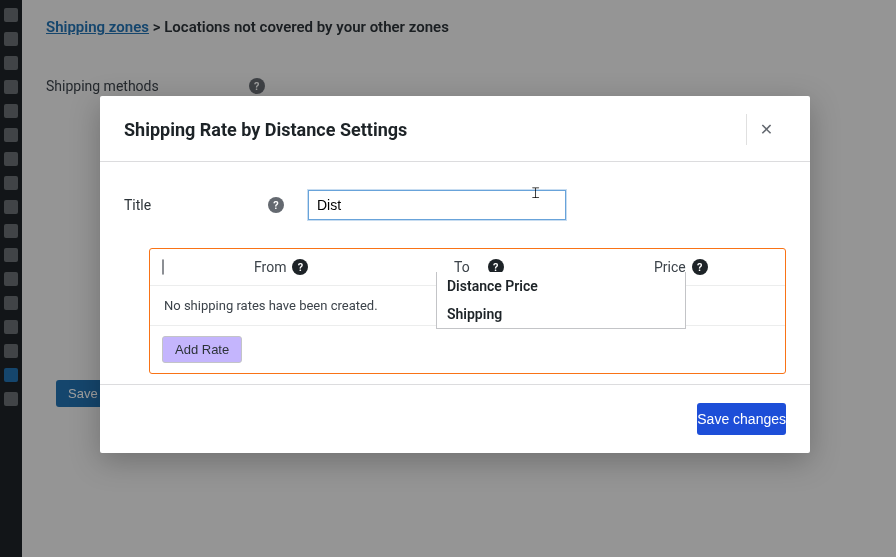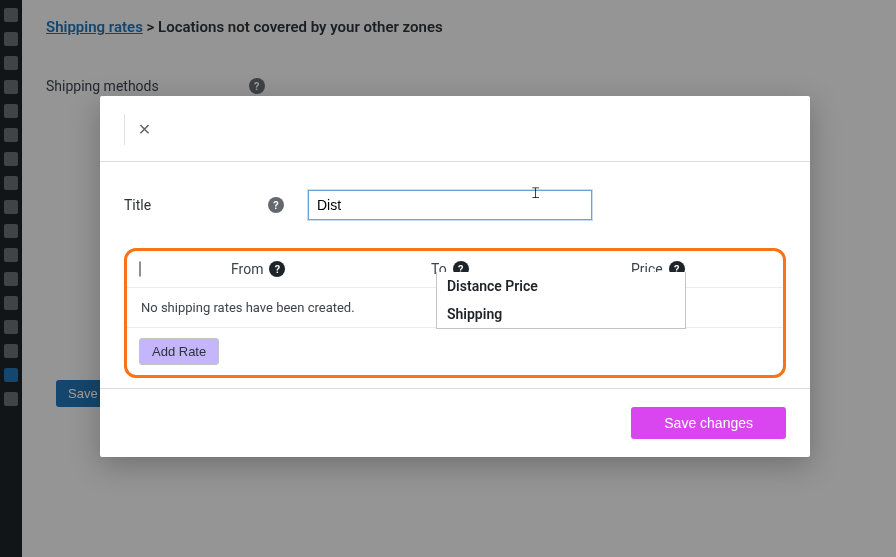--- a/index.html
+++ b/index.html
@@ -139,21 +139,21 @@
   .form-label {
     width: 160px;
     display:flex;
     align-items:center;
     justify-content:space-between;
     font-size:14px;
     color:#2c3338;
     font-weight:400;
   }
   .title-input {
-    width: 284px;
+    width: 258px;
     height: 30px;
     border:1px solid #7fb2e1;
     outline: 2px solid rgba(35,120,200,.25);
     outline-offset: -1px;
     padding: 12px 8px;
     font-size:14px;
   }
   .autocomplete {
     position:absolute;
     left: 336px;
@@ -166,38 +166,39 @@
   }
   .autocomplete-item {
     padding: 6px 10px;
     font-size:14px;
     font-weight:600;
     color:#1d2327;
     cursor:pointer;
   }
 
   .rates-table {
-    border:3px solid #f97316;
-    border-radius: 12px;
+    border:1px solid #f97316;
+    border-radius: 3px;
+    margin-left: 25px;
   }
   .rates-head {
     display:flex;
     align-items:center;
     padding: 10px 12px;
     border-bottom:1px solid #eceded;
     font-size:14px;
   }
   .rates-head .cb {
     width:16px; height:16px;
     border:1px solid #8c8f94;
     border-radius:2px;
     margin-right: 90px;
   }
   .col-from { flex:0 0 200px; display:flex; align-items:center; gap:6px;}
-  .col-to   { flex:0 0 200px; display:flex; align-items:center; gap:6px;}
+  .col-to   { flex:0 0 200px; display:flex; align-items:center; gap:18px;}
   .col-price{ flex:0 0 150px; display:flex; align-items:center; gap:6px;}
   .rates-empty {
     padding: 12px 14px;
     font-size:13px;
     color:#3c434a;
     border-bottom:1px solid #eceded;
   }
   .rates-foot {
     padding: 10px 12px;
   }
@@ -211,24 +212,24 @@
     cursor:pointer;
   }
 
   .modal-footer {
     display:flex;
     justify-content:flex-end;
     padding: 18px 24px;
     border-top:1px solid #dcdcde;
   }
   .save-btn {
-    background:#d946ef;
+    background:#1d4ed8;
     color:#fff;
     border:none;
-    padding:8px 33px;
+    padding:8px 0;
     font-size:14px;
     border-radius:3px;
     cursor:pointer;
   }
 
   .text-cursor {
     position:absolute;
     left:530px;
     top:183px;
     font-size:16px;
@@ -254,38 +255,39 @@
   <div class="mi"></div>
   <div class="mi"></div>
   <div class="mi"></div>
   <div class="mi"></div>
   <div class="mi b"></div>
   <div class="mi"></div>
 </div>
 
 <div class="page-wrap">
   <div class="breadcrumb">
-    <a href="#">Shipping rates</a>
+    <a href="#">Shipping zones</a>
     <span>&gt;</span>
     <span>Locations not covered by your other zones</span>
   </div>
 
   <div class="methods-row">
     <span>Shipping methods</span>
     <span class="help-circle">?</span>
   </div>
   <div class="secondary-col">Shipping method</div>
 
   <button class="bg-save">Save ch</button>
 </div>
 
 <div class="overlay"></div>
 
 <div class="modal">
   <div class="modal-header">
+    <div class="modal-title">Shipping Rate by Distance Settings</div>
     <div class="close-x">✕</div>
   </div>
 
   <div class="modal-body" style="position:relative;">
     <div class="form-row">
       <div class="form-label">
         <span>Title</span>
         <span class="help-circle">?</span>
       </div>
       <input class="title-input" type="text" value="Dist" style="">

